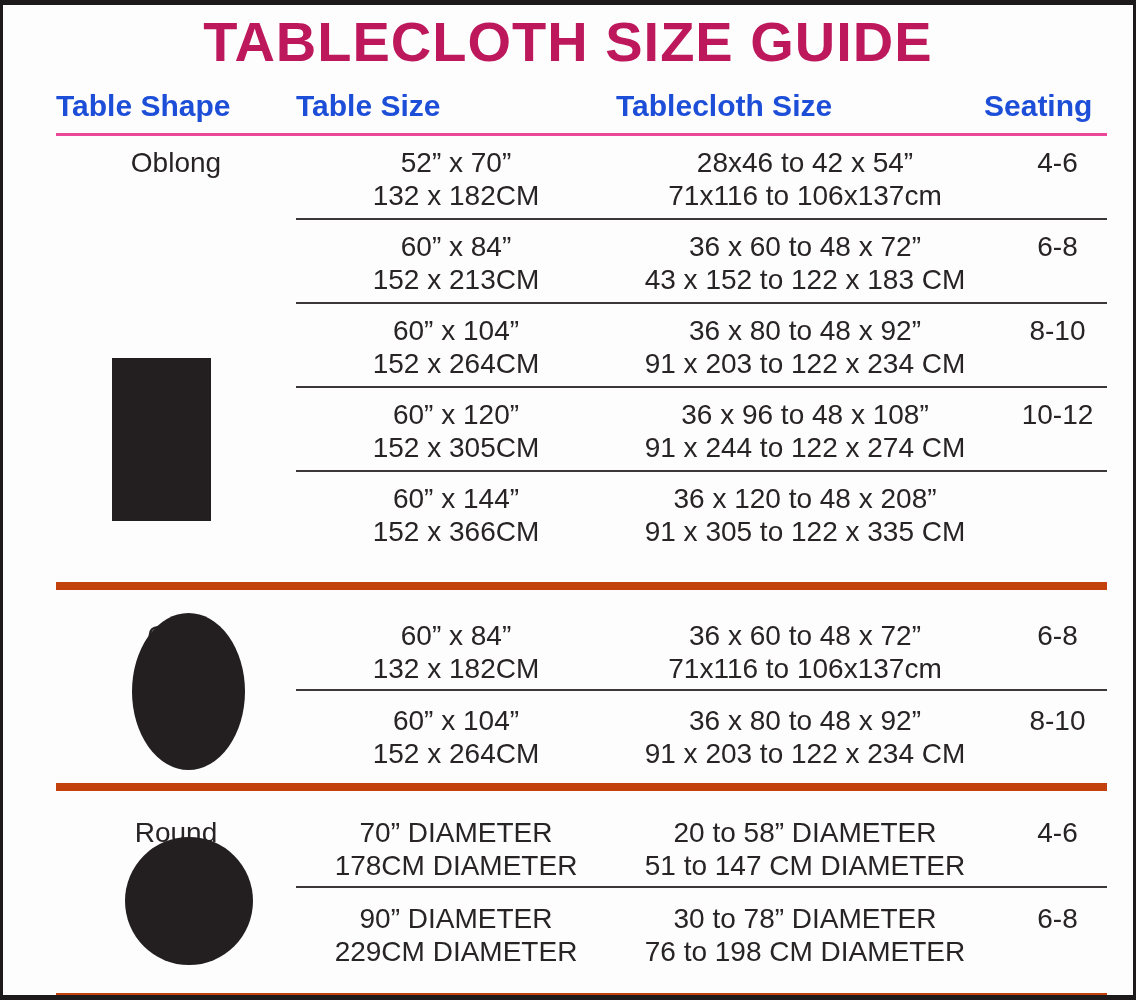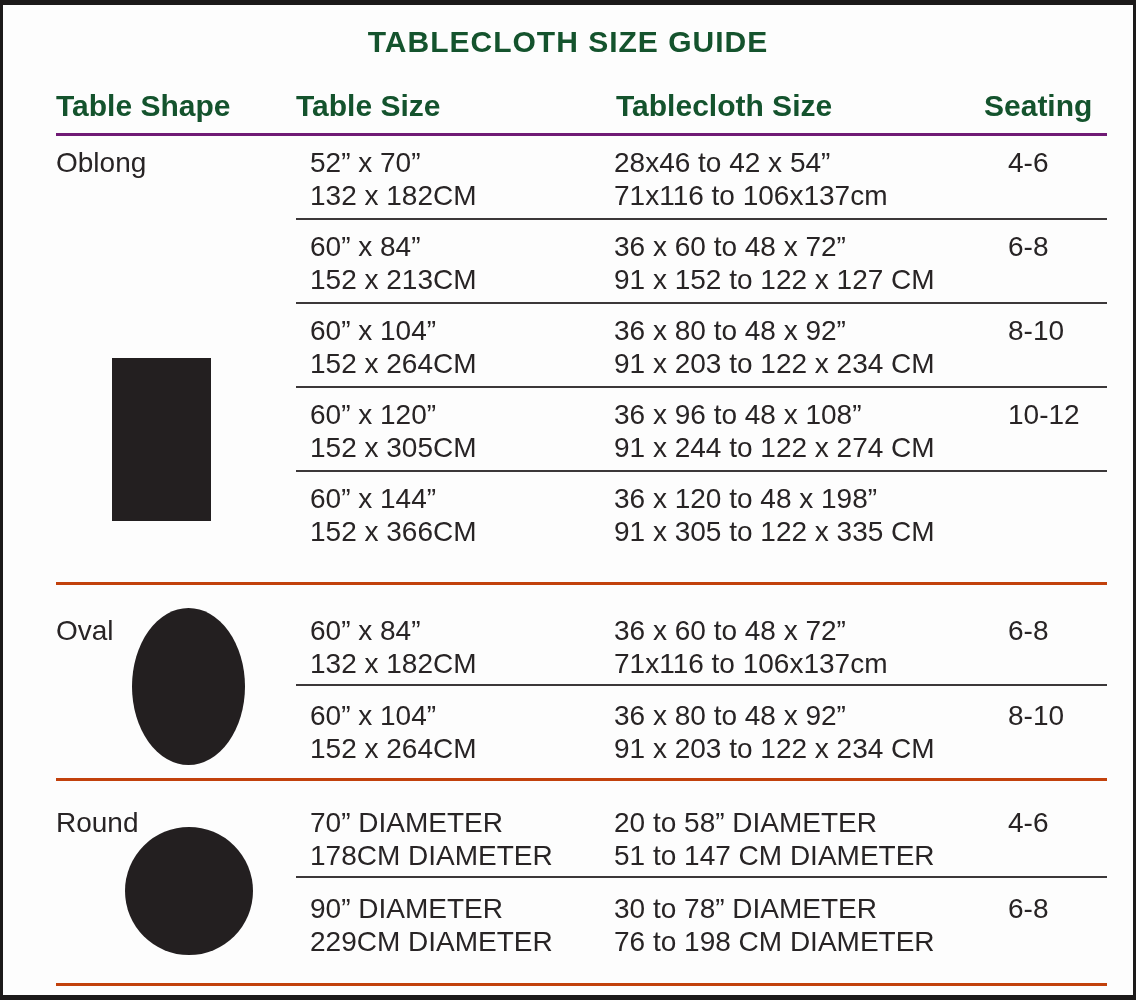--- a/index.html
+++ b/index.html
@@ -13,47 +13,48 @@
     border-bottom: 5px solid #1c1a1a;
     border-left: 3px solid #1c1a1a;
     border-right: 3px solid #1c1a1a;
     font-family: "Liberation Sans", sans-serif;
     color: #282425;
     overflow: hidden;
   }
   .title {
     margin-top: 13px;
     text-align: center;
-    font-size: 30px;
+    font-size: 56px;
     line-height: 48px;
     font-weight: bold;
     letter-spacing: 1px;
-    color: #14532d;
+    color: #be185d;
   }
   .guide {
     margin-left: 53px;
     margin-right: 26px;
   }
   .header-row {
     display: grid;
     grid-template-columns: 240px 306px 382px 1fr;
     margin-top: 22px;
     padding-bottom: 9px;
-    border-bottom: 3px solid #701a75;
+    border-bottom: 3px solid #ec4899;
     font-size: 30px;
     line-height: 36px;
     font-weight: bold;
-    color: #14532d;
+    color: #1d4ed8;
   }
   .header-row .hcell-cloth { padding-left: 14px; }
   .section {
     display: grid;
     grid-template-columns: 240px 1fr;
     position: relative;
-    border-bottom: 3px solid #c2410c;
+    border-bottom: 8px solid #c2410c;
+    text-align: center;
   }
   .shape-col { position: relative; }
   .shape-label { font-size: 28px; line-height: 33px; }
   .section-oblong .shape-label { padding-top: 10px; }
   .section-oval   .shape-label { padding-top: 29px; }
   .section-round  .shape-label { padding-top: 25px; }
   .shape { position: absolute; background: #231f20; }
   .section-oblong .shape { left: 56px; top: 222px; width: 99px;  height: 163px; }
   .section-oval   .shape { left: 76px; top: 23px;  width: 113px; height: 157px; border-radius: 50%; }
   .section-round  .shape { left: 69px; top: 46px;  width: 128px; height: 128px; border-radius: 50%; }
@@ -107,21 +108,21 @@
           </div>
           <div class="cell cell-seating">4-6</div>
         </div>
         <div class="row">
           <div class="cell cell-cloth">
             <div>60” x 84”</div>
             <div>152 x 213CM</div>
           </div>
           <div class="cell">
             <div>36 x 60 to 48 x 72”</div>
-            <div>91 x 152 to 122 x 127 CM</div>
+            <div>43 x 152 to 122 x 183 CM</div>
           </div>
           <div class="cell cell-seating">6-8</div>
         </div>
         <div class="row">
           <div class="cell cell-cloth">
             <div>60” x 104”</div>
             <div>152 x 264CM</div>
           </div>
           <div class="cell">
             <div>36 x 80 to 48 x 92”</div>
@@ -139,21 +140,21 @@
             <div>91 x 244 to 122 x 274 CM</div>
           </div>
           <div class="cell cell-seating">10-12</div>
         </div>
         <div class="row">
           <div class="cell cell-cloth">
             <div>60” x 144”</div>
             <div>152 x 366CM</div>
           </div>
           <div class="cell">
-            <div>36 x 120 to 48 x 198”</div>
+            <div>36 x 120 to 48 x 208”</div>
             <div>91 x 305 to 122 x 335 CM</div>
           </div>
         </div>
       </div>
     </div>
 
     <div class="section section-oval">
       <div class="shape-col">
         <div class="shape-label">Oval</div>
         <div class="shape"></div>

